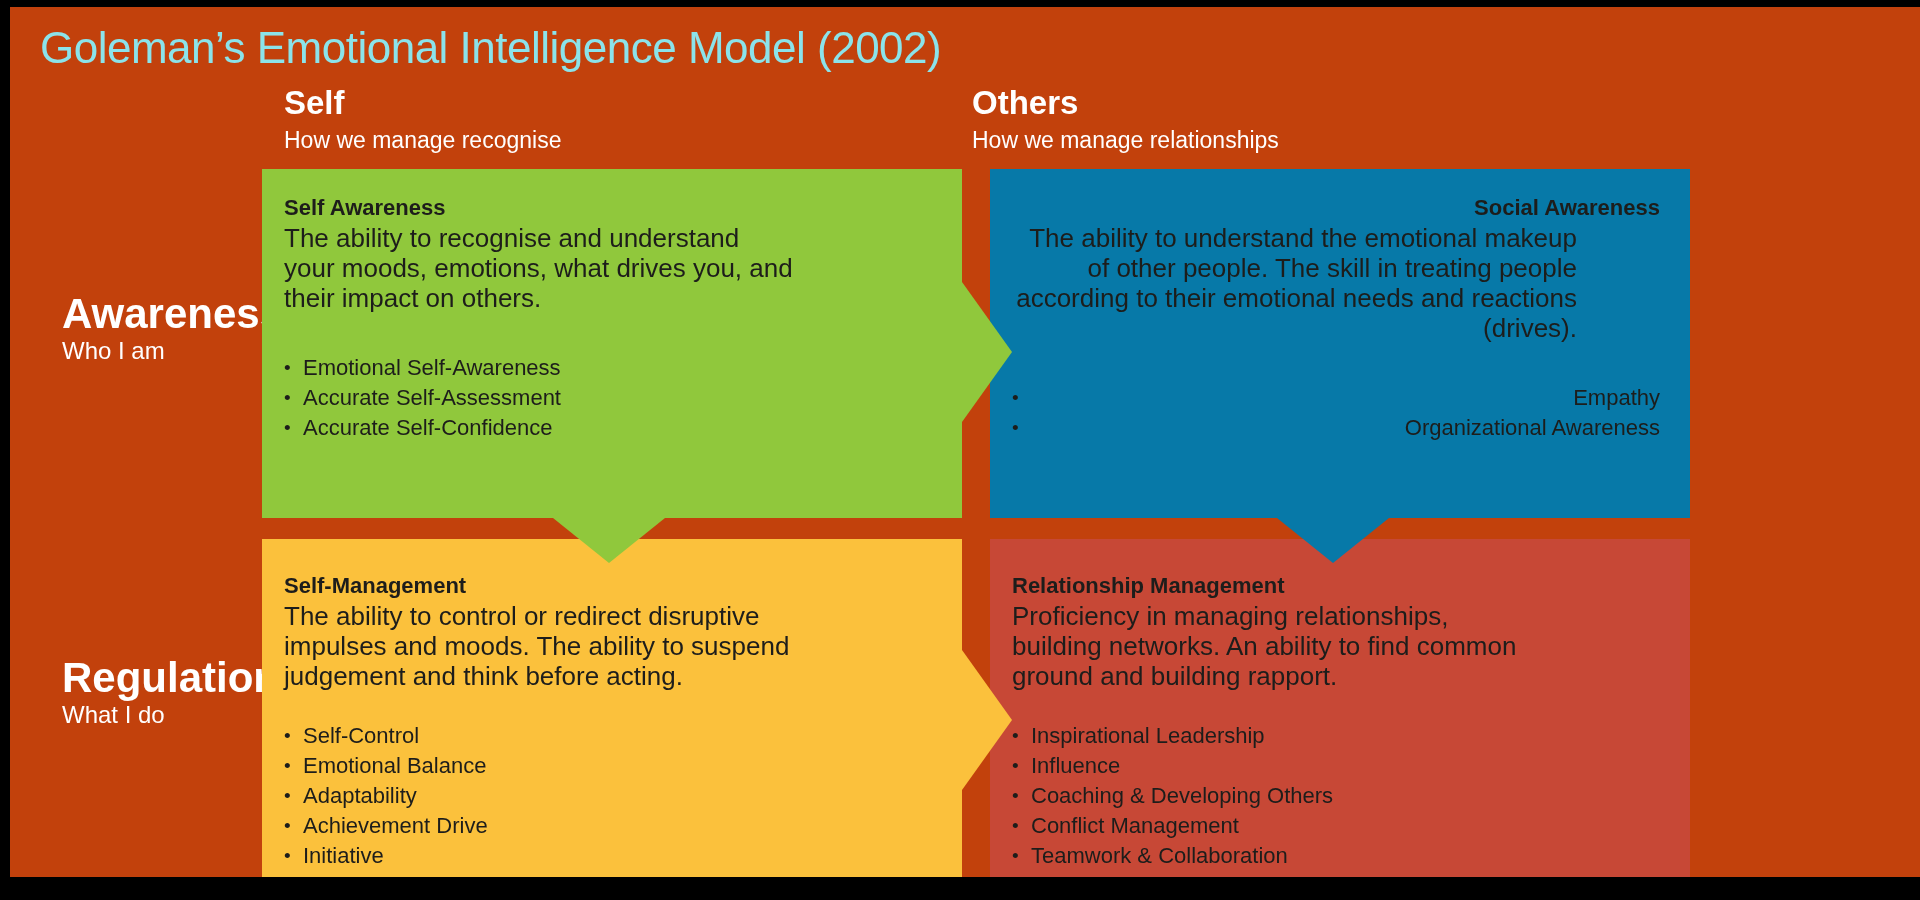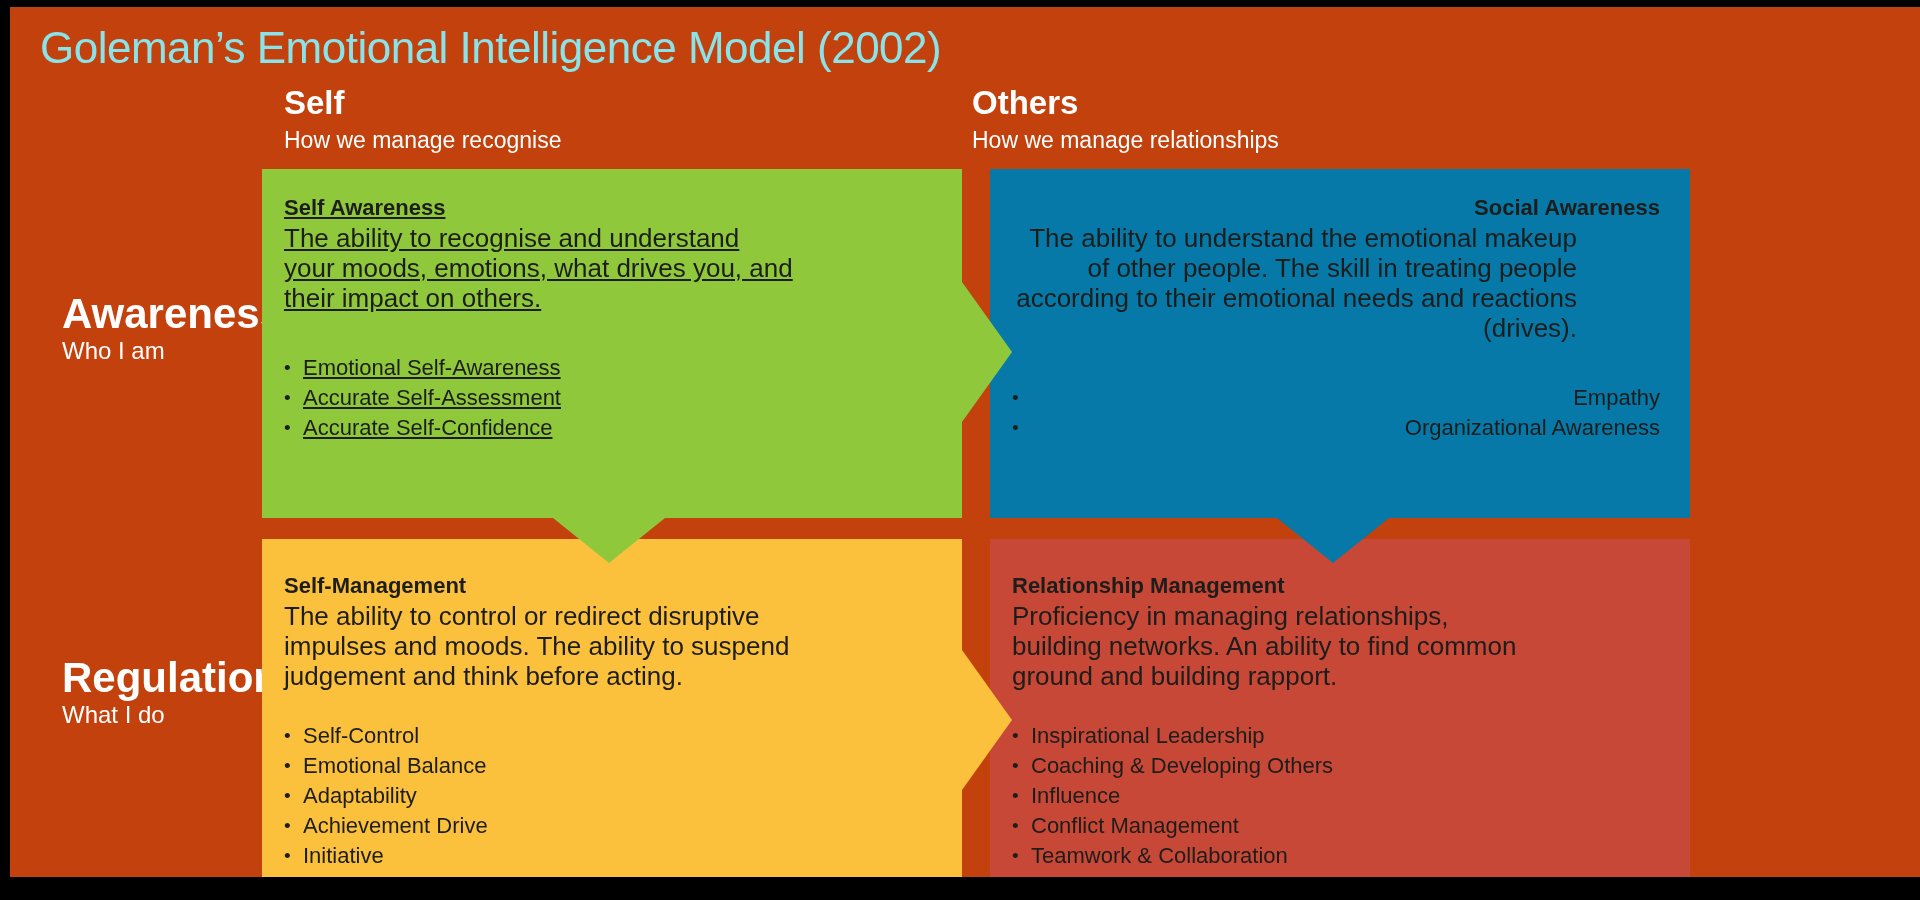--- a/index.html
+++ b/index.html
@@ -82,21 +82,21 @@
   <div class="row-label awareness">
     <h2>Awareness</h2>
     <p>Who I am</p>
   </div>
 
   <div class="row-label regulation">
     <h2>Regulation</h2>
     <p>What I do</p>
   </div>
 
-  <section class="quadrant q0" style="background-color: rgb(144, 200, 60); text-decoration: underline;">
+  <section class="quadrant q0" style="background-color: rgb(144, 200, 60);">
     <h3 class="q-title">Self Awareness</h3>
     <p class="q-desc">The ability to recognise and understand your moods, emotions, what drives you, and their impact on others.</p>
     <ul class="q-bullets">
         <li>Emotional Self-Awareness</li>
         <li>Accurate Self-Assessment</li>
         <li>Accurate Self-Confidence</li>
       </ul>
     <div class="arrow arrow-right" style="background-color: rgb(144, 200, 60);"></div>
     <div class="arrow arrow-down" style="background-color: rgb(144, 200, 60);"></div>
   </section>
@@ -122,22 +122,22 @@
         <li>Initiative</li>
       </ul>
     <div class="arrow arrow-right" style="background-color: rgb(251, 193, 60);"></div>
   </section>
 
   <section class="quadrant q3" style="background-color: rgb(199, 72, 54);">
     <h3 class="q-title">Relationship Management</h3>
     <p class="q-desc">Proficiency in managing relationships, building networks. An ability to find common ground and building rapport.</p>
     <ul class="q-bullets">
         <li>Inspirational Leadership</li>
+        <li>Influence</li>
         <li>Coaching &amp; Developing Others</li>
-        <li>Influence</li>
         <li>Conflict Management</li>
         <li>Teamwork &amp; Collaboration</li>
       </ul>
   </section>
 
   <div class="edge-top"></div>
   <div class="edge-left"></div>
   <div class="edge-bottom"></div>
 
 </div>

